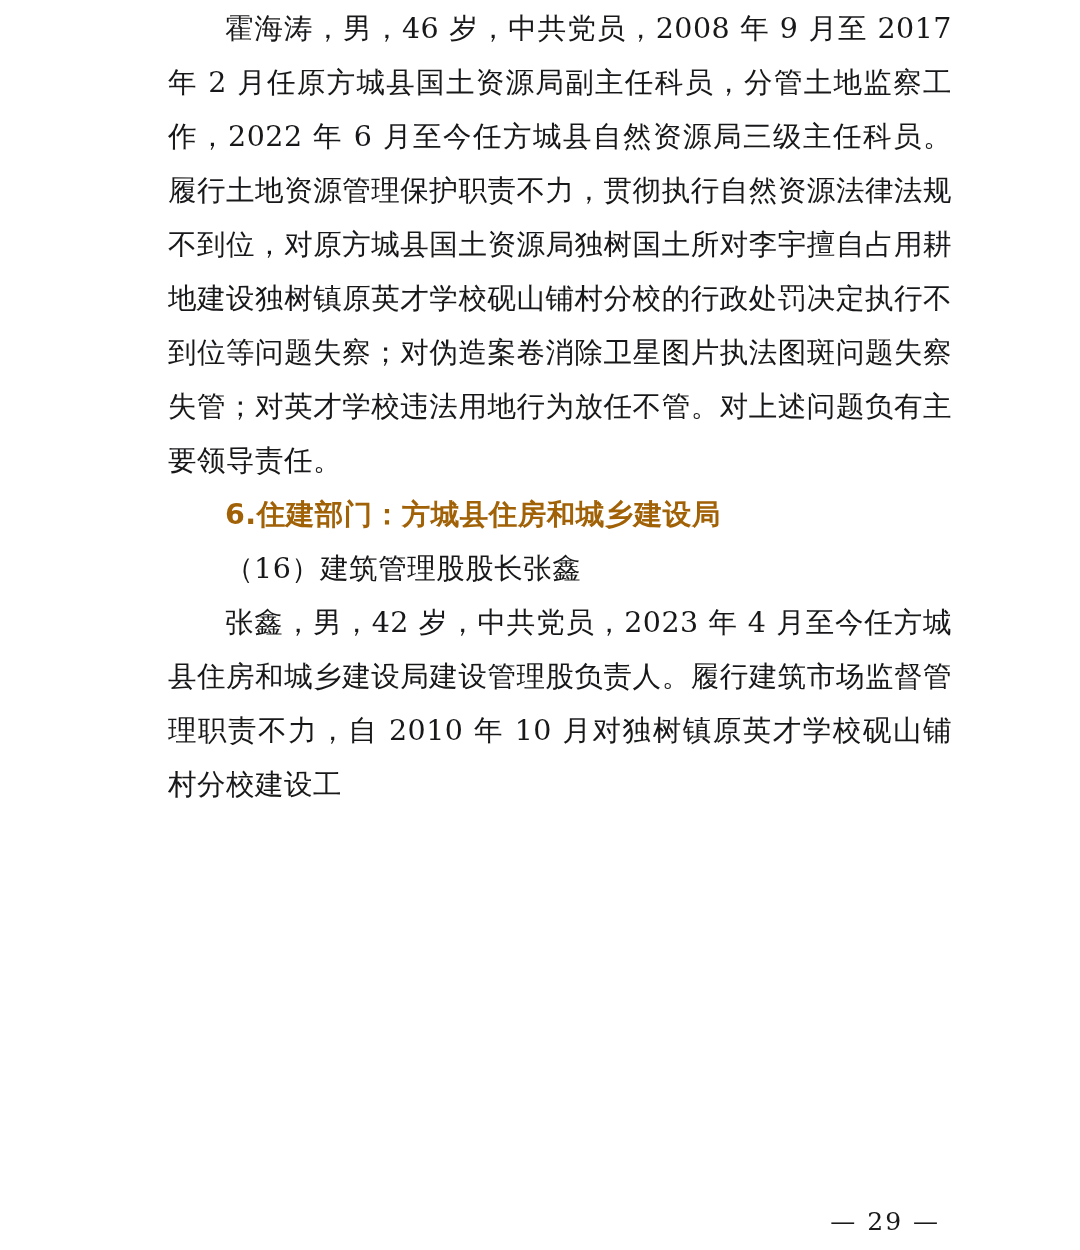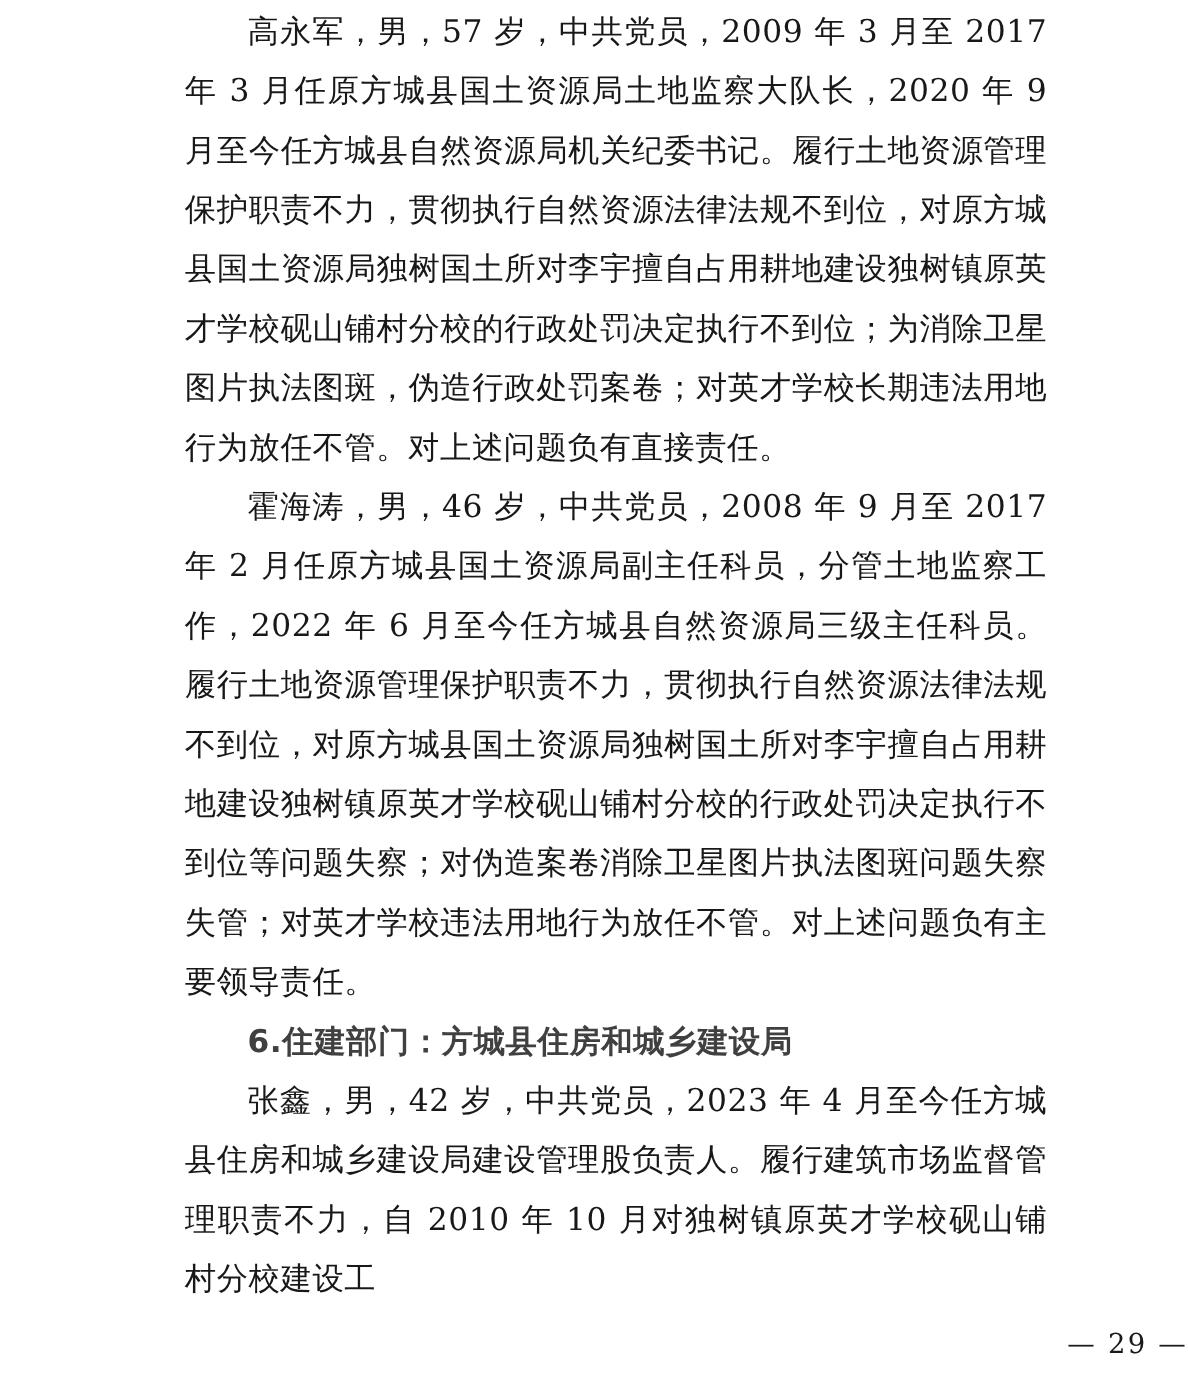--- a/index.html
+++ b/index.html
@@ -37,43 +37,44 @@
     color: #18181a;
   }
   p.indent {
     text-indent: 57px;
   }
   p.heading {
     font-family: "DejaVu Sans", "Liberation Sans", sans-serif;
     font-weight: bold;
     text-indent: 57px;
     letter-spacing: 0.5px;
-    color: #404040;
+    color: #a16207;
   }
   .footer {
     position: absolute;
     left: 0;
     bottom: 14px;
     width: 1080px;
     text-align: right;
+    padding-right: 140px;
     box-sizing: border-box;
   }
   .page-number {
     font-size: 25px;
     color: #1a1a1a;
     font-family: "DejaVu Serif", "Liberation Serif", serif;
     letter-spacing: 2px;
   }
 </style>
 </head>
 <body>
 
 <div class="page">
   <div class="doc-body">
-    <p class="indent">高永军，男，57 岁，中共党员，2009 年 3 月至 2017 年 3 月任原方城县国土资源局土地监察大队长，2020 年 9 月至今任方城县自然资源局机关纪委书记。履行土地资源管理保护职责不力，贯彻执行自然资源法律法规不到位，对原方城县国土资源局独树国土所对李宇擅自占用耕地建设独树镇原英才学校砚山铺村分校的行政处罚决定执行不到位；为消除卫星图片执法图斑，伪造行政处罚案卷；对英才学校长期违法用地行为放任不管。对上述问题负有直接责任。</p>
     <p class="indent">霍海涛，男，46 岁，中共党员，2008 年 9 月至 2017 年 2 月任原方城县国土资源局副主任科员，分管土地监察工作，2022 年 6 月至今任方城县自然资源局三级主任科员。履行土地资源管理保护职责不力，贯彻执行自然资源法律法规不到位，对原方城县国土资源局独树国土所对李宇擅自占用耕地建设独树镇原英才学校砚山铺村分校的行政处罚决定执行不到位等问题失察；对伪造案卷消除卫星图片执法图斑问题失察失管；对英才学校违法用地行为放任不管。对上述问题负有主要领导责任。</p>
     <p class="heading">6.住建部门：方城县住房和城乡建设局</p>
+    <p class="indent">（16）建筑管理股股长张鑫</p>
     <p class="indent">张鑫，男，42 岁，中共党员，2023 年 4 月至今任方城县住房和城乡建设局建设管理股负责人。履行建筑市场监督管理职责不力，自 2010 年 10 月对独树镇原英才学校砚山铺村分校建设工</p>
   </div>
   <div class="footer">
     <span class="page-number">— 29 —</span>
   </div>
 </div>
 
 </body></html>

